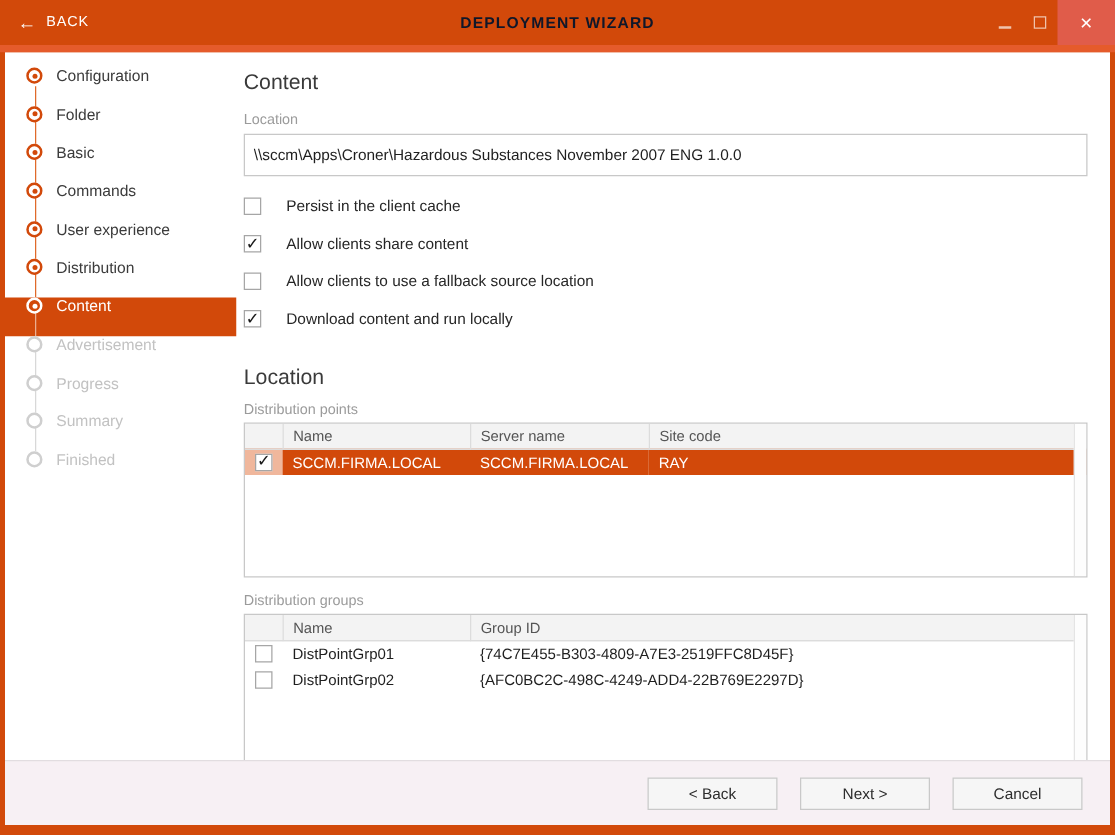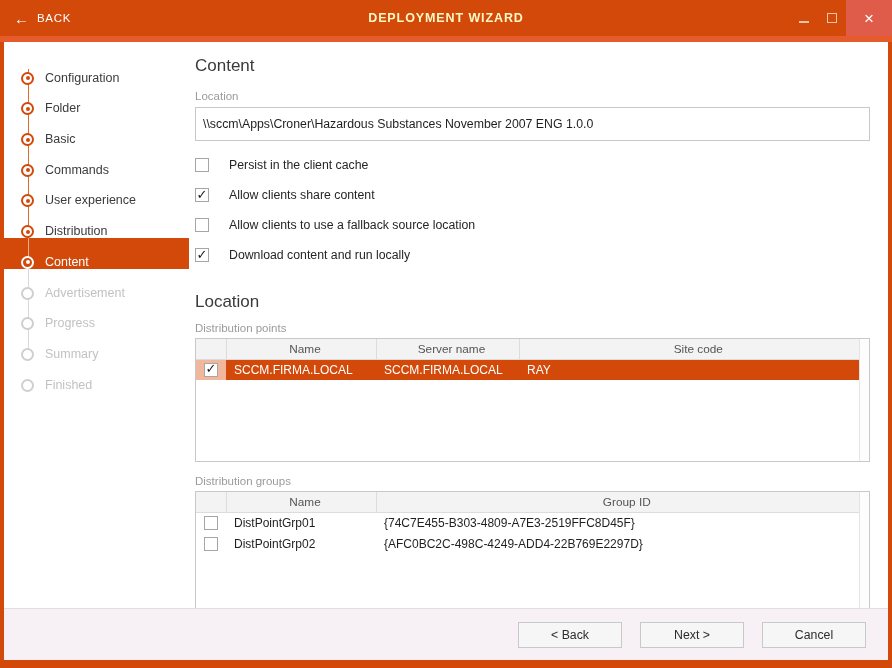--- a/index.html
+++ b/index.html
@@ -31,21 +31,21 @@
   .back-arrow { font-size: 15px; line-height: 1; display: block; }
   .back-label {
     font-size: 11.5px; letter-spacing: 0.7px;
     font-weight: 400; color: #fff;
   }
   .win-title {
     position: absolute; left: 0; right: 0; top: 0;
     height: 36px; line-height: 36px;
     text-align: center;
     font-size: 12.5px; font-weight: bold;
-    letter-spacing: 0.9px; color: #fef9c3;
+    letter-spacing: 0.9px; color: #0f172a;
     pointer-events: none;
   }
   .win-controls {
     margin-left: auto; display: flex; align-items: stretch;
     height: 36px; z-index: 2;
   }
   .wc {
     width: 28px; display: flex; align-items: center; justify-content: center;
     color: #f3cbb8; cursor: pointer; font-size: 12px;
   }
@@ -79,21 +79,21 @@
   
   .sidebar {
     width: 185px; flex: 0 0 185px;
     background: #ffffff;
     padding-top: 12px;
     position: relative;
   }
   .step {
     position: relative;
     height: 30.7px;
-    display: flex; align-items: flex-end;
+    display: flex; align-items: flex-start;
     padding-left: 14px;
     cursor: pointer;
   }
   .step .connector {
     position: absolute;
     left: 23.5px; top: 0; bottom: 0;
     width: 1.5px; background: #e06a2a;
     z-index: 0;
   }
   .step.disabled .connector { background: #d8d8d8; }
@@ -171,21 +171,21 @@
     overflow: hidden; position: relative;
   }
   .tbl-box.dp { height: 124px; }
   .tbl-box.dg { height: 133px; }
   table { width: 100%; border-collapse: collapse; table-layout: fixed; }
   thead th {
     background: #f3f3f3;
     border-bottom: 1px solid #dcdcdc;
     border-right: 1px solid #dcdcdc;
     font-size: 11.8px; font-weight: 400; color: #555;
-    text-align: center; height: 20px; padding: 0 0 0 8px;
+    text-align: left; height: 20px; padding: 0 0 0 8px;
     vertical-align: middle;
   }
   thead th:last-child { border-right: none; }
   th.c-check { width: 30px; padding: 0; }
   tbody td {
     font-size: 12px; color: #1f1f1f;
     height: 21px; padding: 0 0 0 8px;
     vertical-align: middle;
   }
   td.c-check { width: 30px; padding: 0; text-align: center; }

